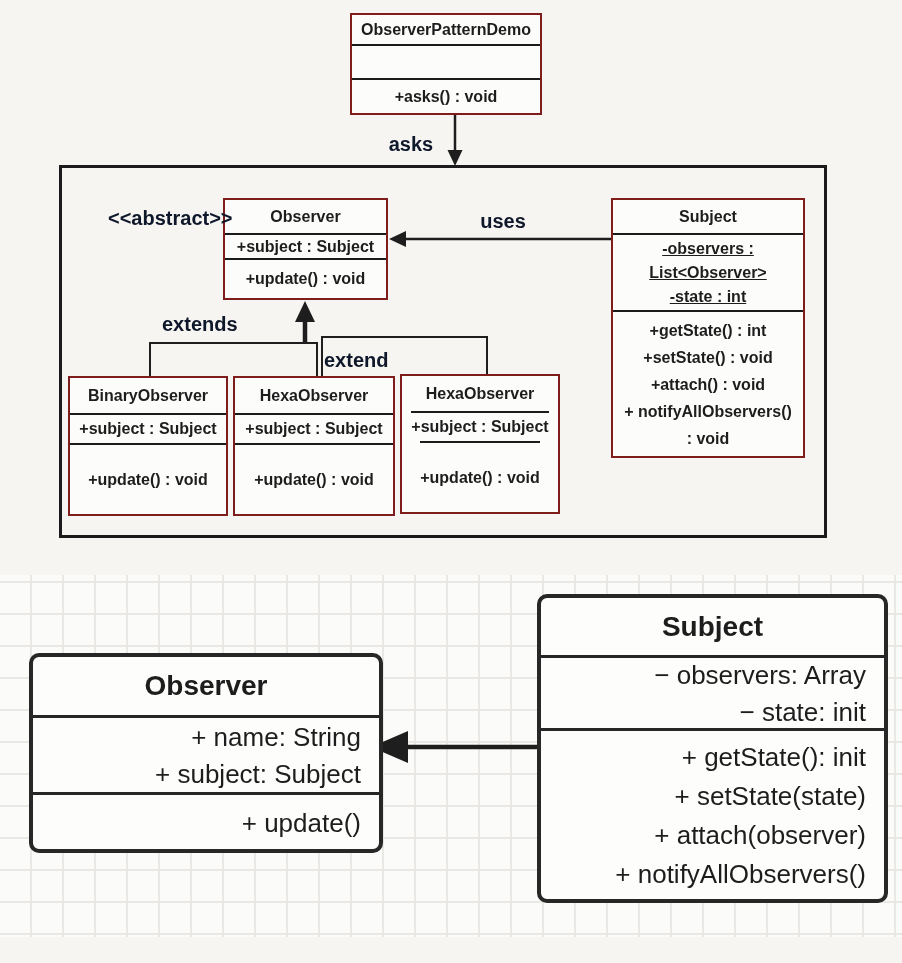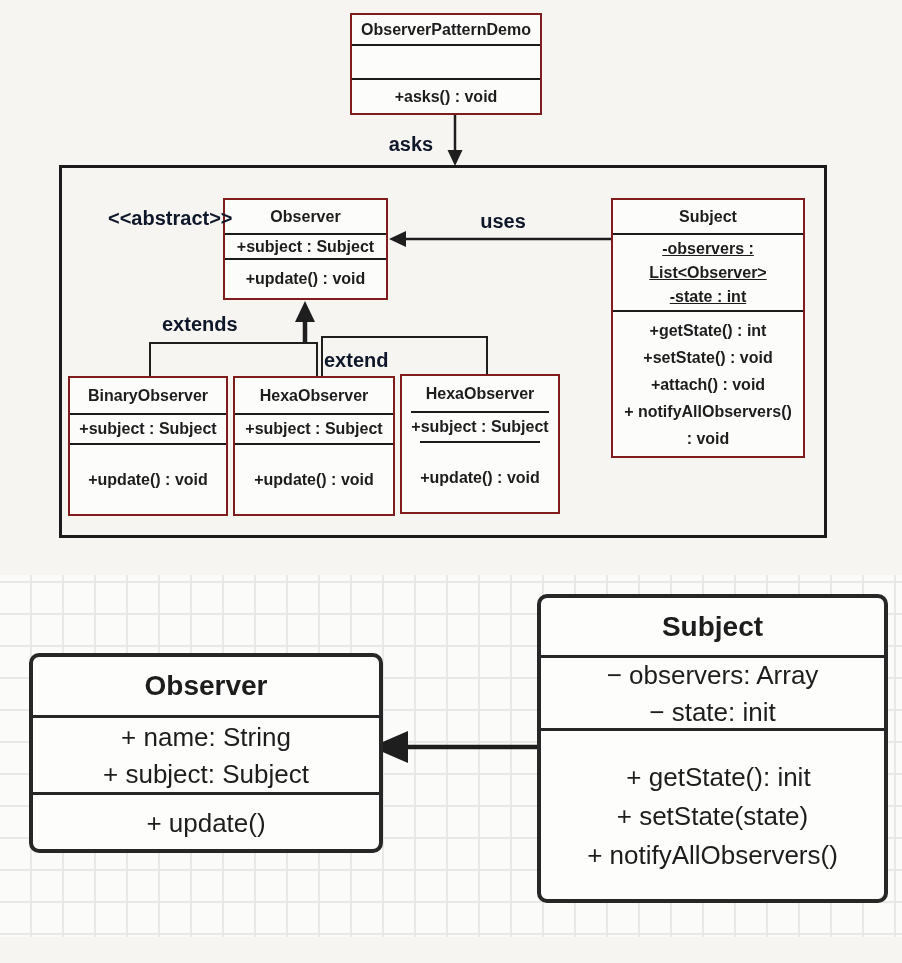--- a/index.html
+++ b/index.html
@@ -69,21 +69,21 @@
   .uml2 .title2{
     box-sizing:border-box;
     display:flex;justify-content:center;align-items:center;
     font-weight:bold;font-size:28px;
   }
   .uml2 .cmp2{
     box-sizing:border-box;
     border-top:3px solid #272727;
     padding:6px 18px 4px 18px;
     display:flex;flex-direction:column;justify-content:center;
-    text-align:center;
+    text-align:right;
   }
   .uml2 .row2{line-height:37px;}
   .uml2 .grow{flex:1;}
 </style>
 </head>
 <body>
 
 <div id="canvas">
 
   <div id="grid"></div>
@@ -208,17 +208,18 @@
     <div class="title2" style="height:57px;">
       <div>Subject</div>
     </div>
     <div class="cmp2" style="height:73px;">
       <div class="row2">− observers: Array</div>
       <div class="row2">− state: init</div>
     </div>
     <div class="cmp2 grow" style="line-height:39px;">
       <div class="row2" style="line-height:39px;margin-left:12px;">+ getState(): init</div>
       <div class="row2" style="line-height:39px;">+ setState(state)</div>
+      <div class="row2" style="line-height:39px;">+ attach(observer)</div>
       <div class="row2" style="line-height:39px;">+ notifyAllObservers()</div>
     </div>
   </div>
 
 </div>
 
 </body></html>

